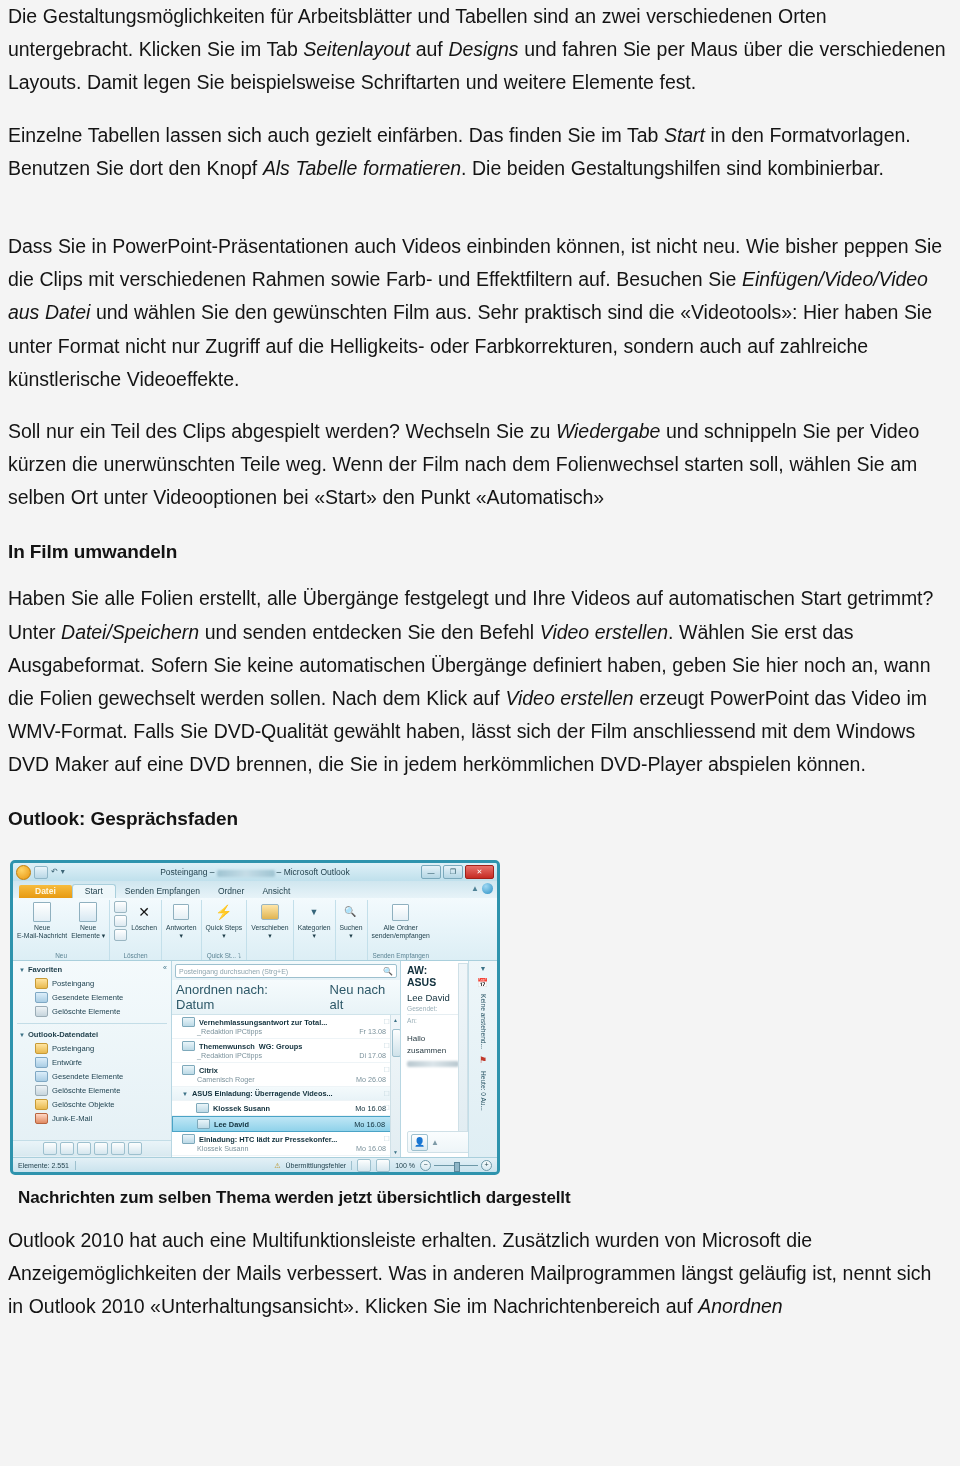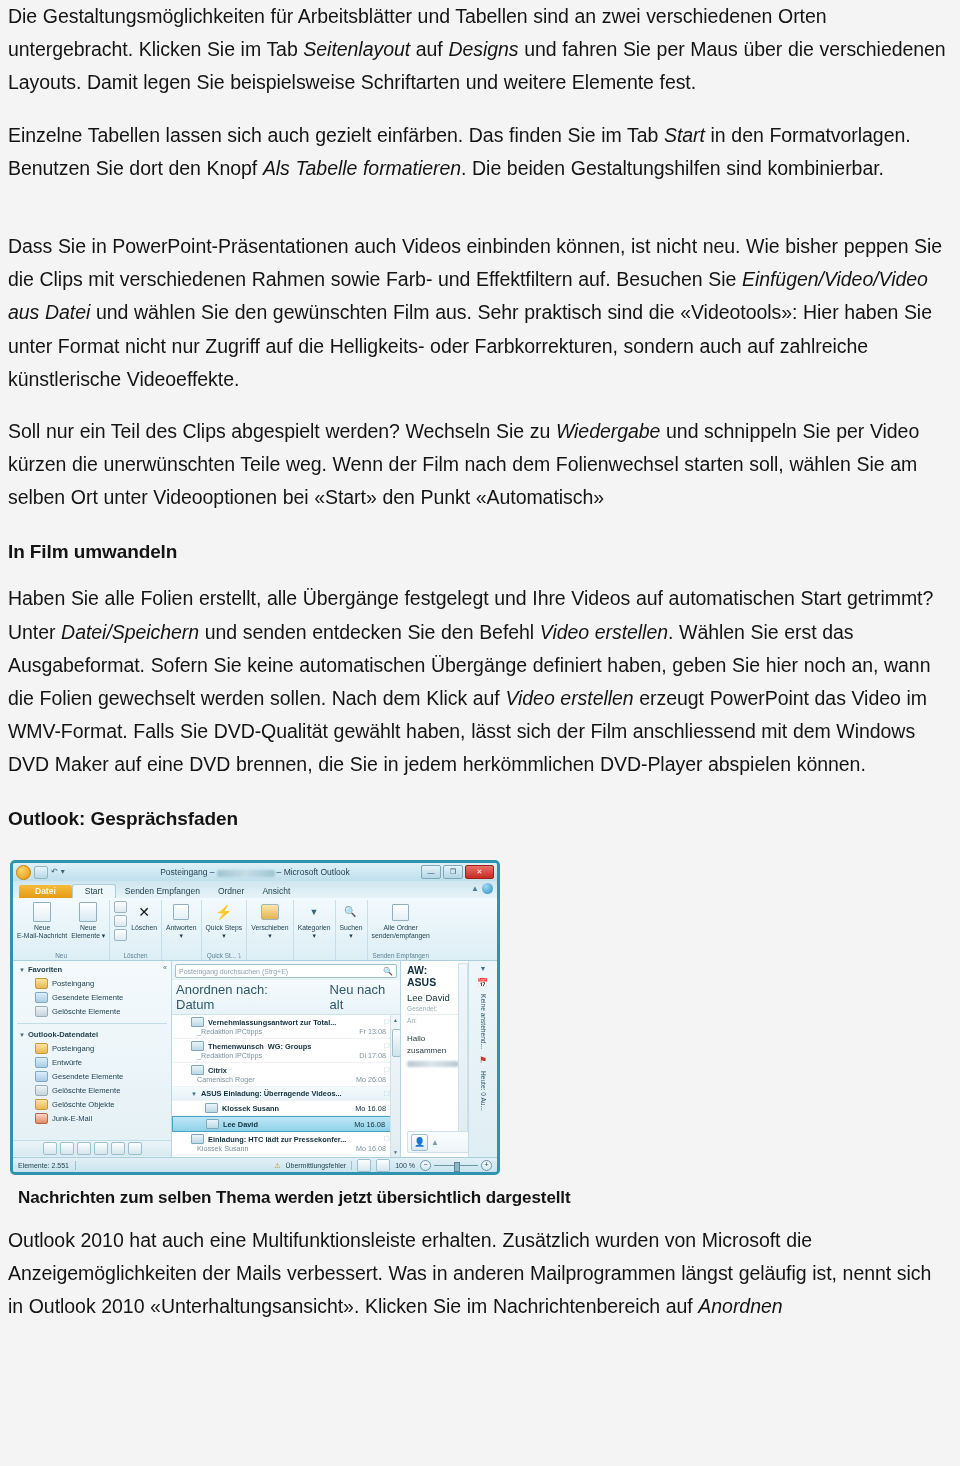--- a/index.html
+++ b/index.html
@@ -178,21 +178,21 @@
     justify-content: space-between;
   }
   .magn { color: #2f7fa8; font-size: 8px; }
   .arrangebar {
     display: flex; justify-content: space-between; align-items: center;
     font-size: 13px; color: #2d5868; padding: 2px 4px;
     background: linear-gradient(#f6fbfd,#e8f3f7); border-bottom: 1px solid #cfe3ea; gap: 32px;
   }
   .msglist { flex: 1; overflow: hidden; position: relative; }
   .msg { padding: 2px 14px 2px 10px; border-bottom: 1px solid #eef4f7; position: relative; }
-  .msg .line1 { display: flex; align-items: center; gap: 4px; font-size: 7.4px; color: #11303c; font-weight: bold; white-space: nowrap; margin-left: 9px; }
+  .msg .line1 { display: flex; align-items: center; gap: 4px; font-size: 7.4px; color: #11303c; font-weight: bold; white-space: nowrap; }
   .msg .line2 { display: flex; justify-content: space-between; font-size: 7.2px; color: #7b929c; padding-left: 15px; align-items: center; }
   .msg .subj2 { color: #11303c; font-weight: bold; }
   .env {
     width: 11px; height: 8px; flex: none; border-radius: 1px;
     background: linear-gradient(#eaf5fa,#bcd9e6); border: 1px solid #7ea9bb;
   }
   .msg.selected { background: linear-gradient(#bfe6f5,#8fd2ea); border: 1px solid #4aa3c6; }
   .msg.group { background: linear-gradient(#f4fafc,#e8f3f7); }
   .msg.child { padding-left: 24px; }
   .flags { position: absolute; right: 2px; top: 3px; font-size: 7px; color: #c3d6de; letter-spacing: 1px; }

